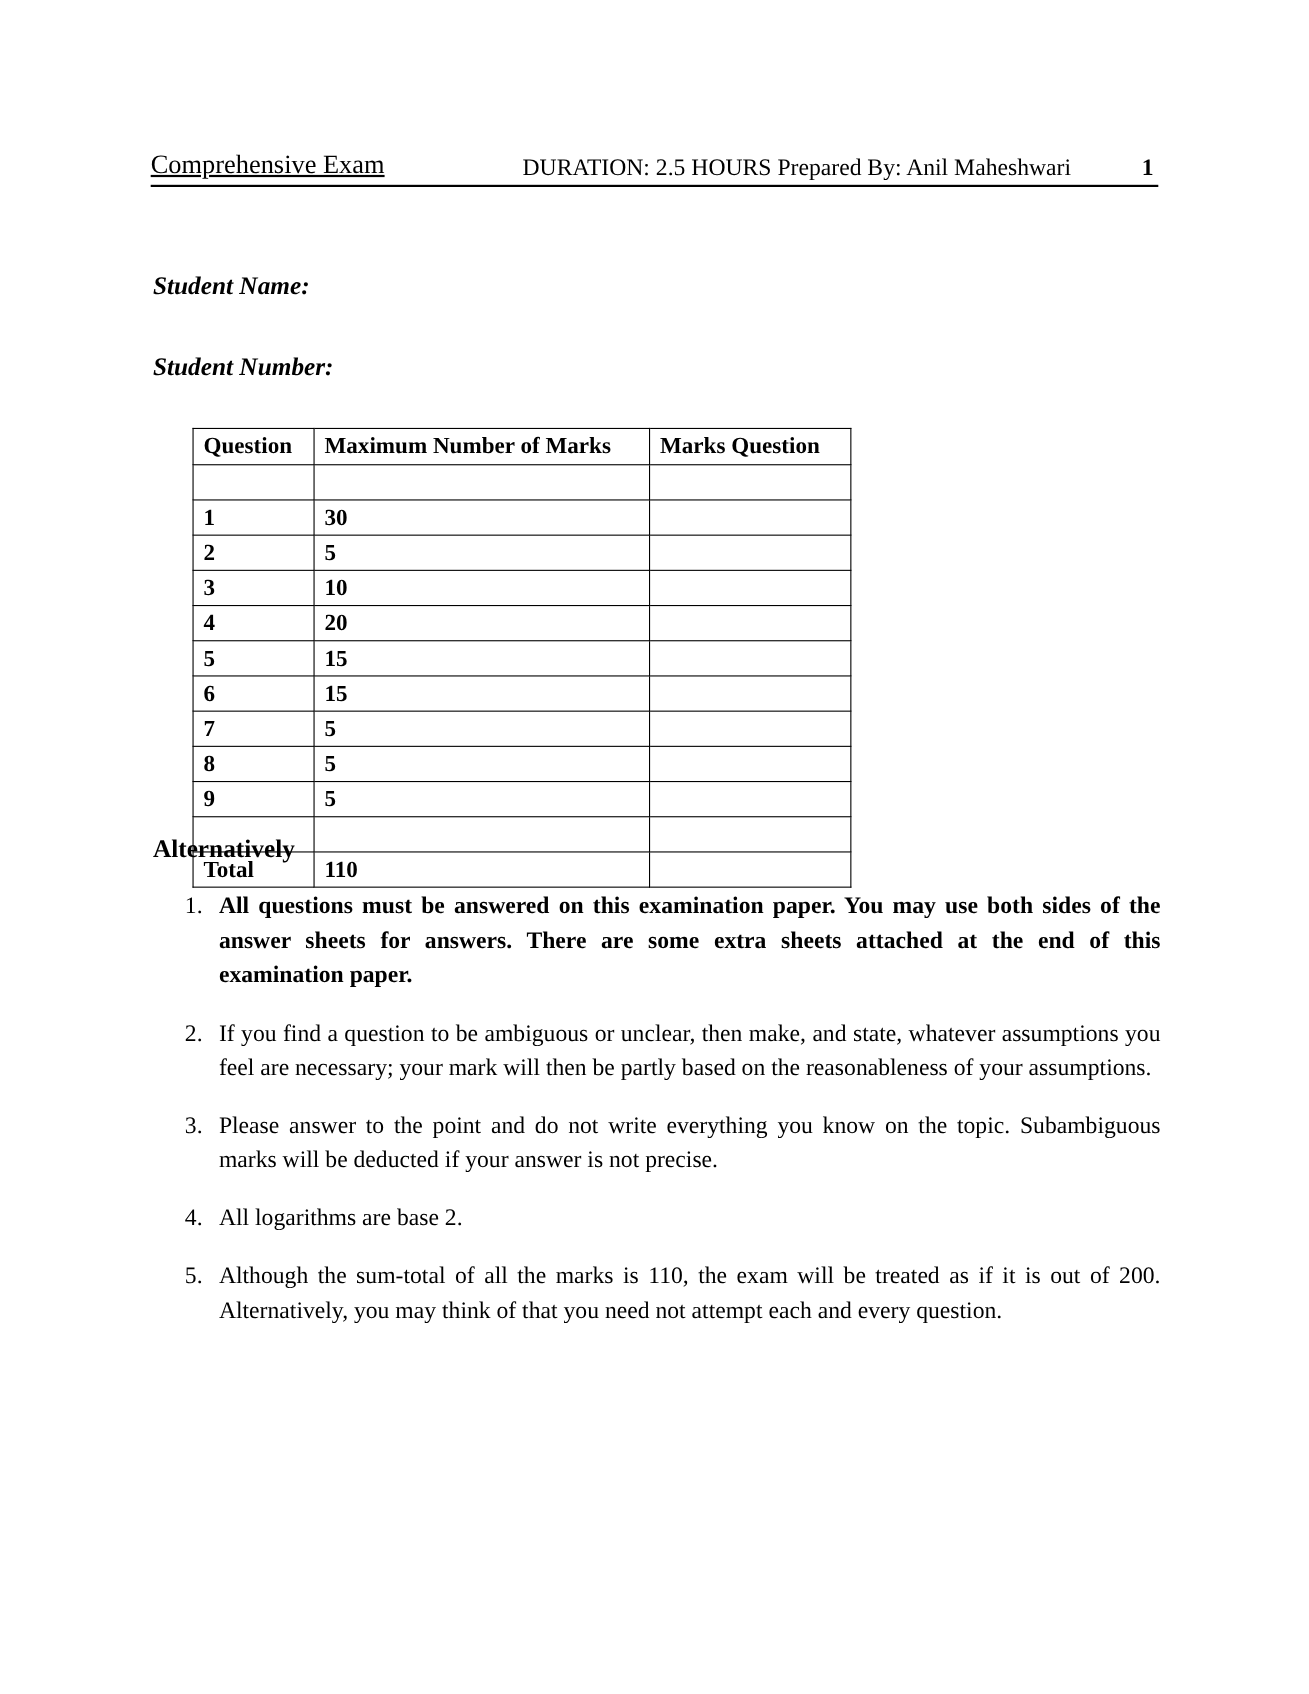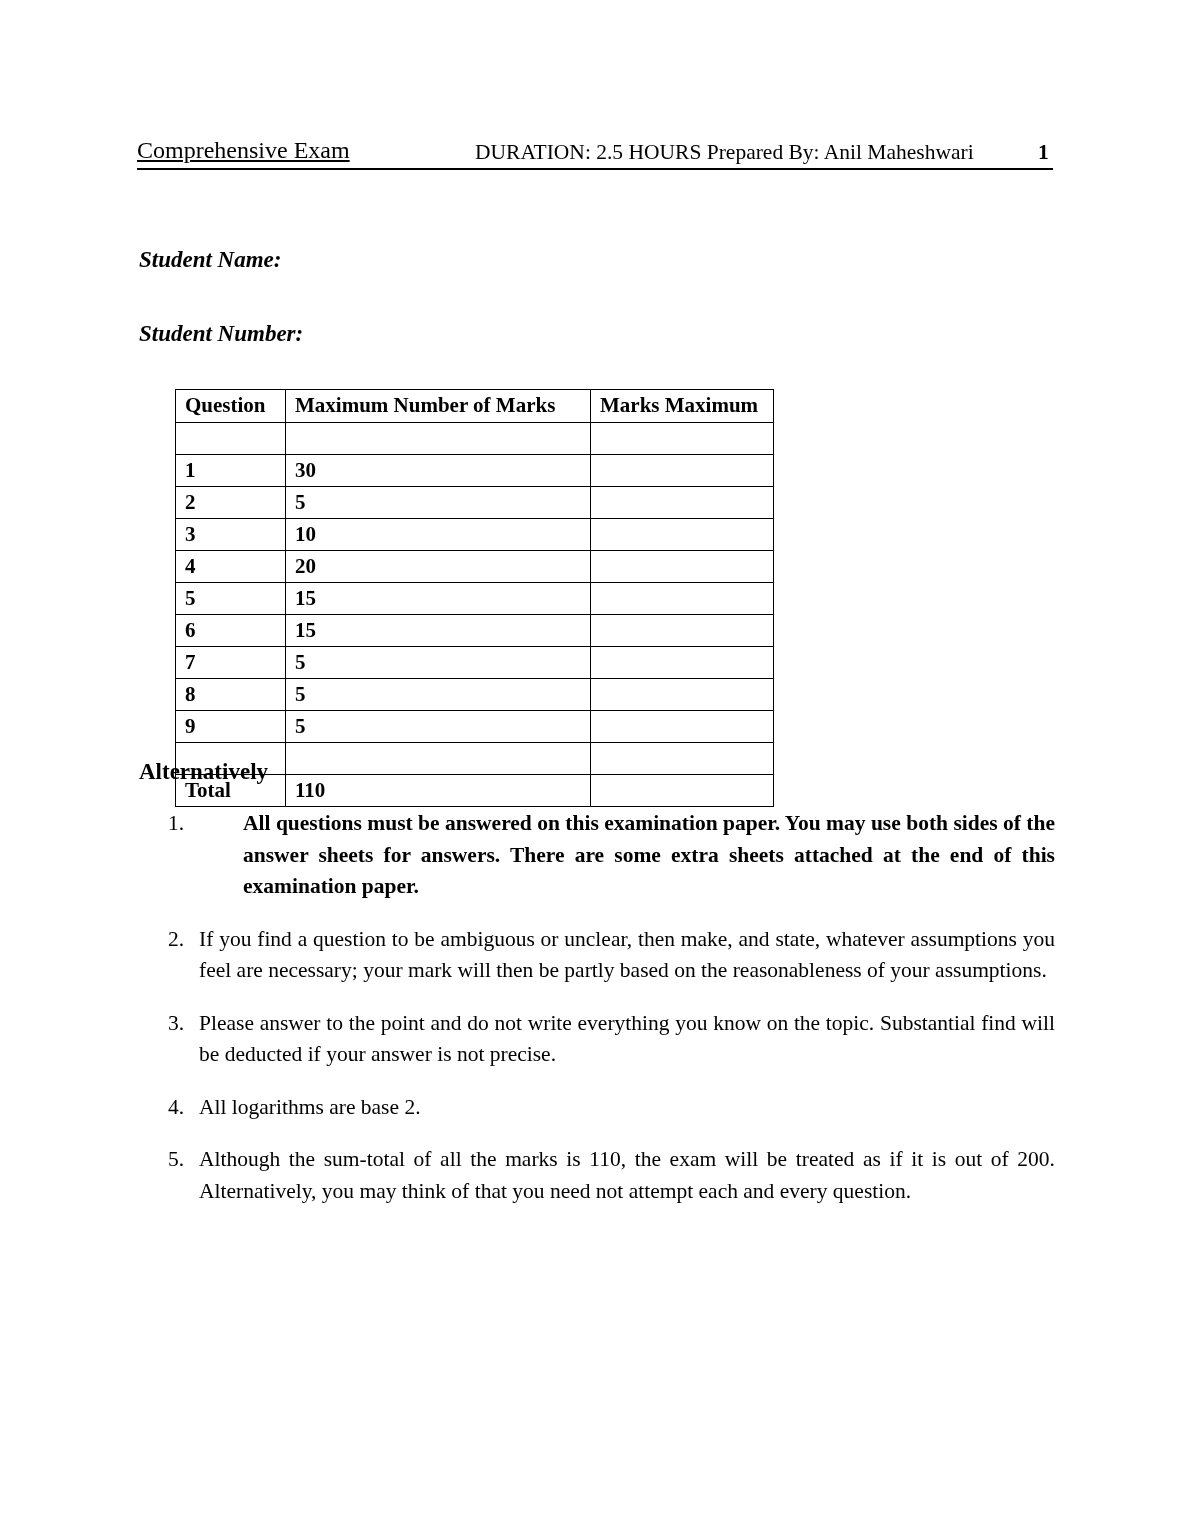--- a/index.html
+++ b/index.html
@@ -153,21 +153,20 @@
   .instr-text {
     flex: 1 1 auto;
     font-size: 21.5px;
     line-height: 31.5px;
     text-align: justify;
     text-justify: inter-word;
     hyphens: manual;
   }
   .instr-item.bold .instr-text {
     font-weight: bold;
-    margin-left: 44px;
   }
 </style>
 </head>
 <body>
 
 <div id="page-header">
   <span class="hdr-left">Comprehensive Exam</span>
   <span class="hdr-center">DURATION: 2.5 HOURS Prepared By: Anil Maheshwari</span>
   <span class="hdr-pageno">1</span>
 </div>
@@ -180,21 +179,21 @@
   <table class="marks">
     <colgroup>
       <col class="c-q">
         <col class="c-m">
         <col class="c-r">
     </colgroup>
     <thead>
       <tr>
         <th>Question</th>
         <th>Maximum Number of Marks</th>
-        <th>Marks Maximum</th>
+        <th>Marks Question</th>
       </tr>
     </thead>
     <tbody>
       <tr class="table-gap">
         <td></td>
           <td></td>
           <td></td>
       </tr>
     </tbody>
     <tbody class="body-rows">
@@ -267,21 +266,21 @@
   <div class="instr-item bold">
     <span class="instr-marker">1.</span>
     <span class="instr-text">All questions must be answered on this examination paper. You may use both sides of the answer sheets for answers. There are some extra sheets attached at the end of this examination paper.</span>
   </div>
   <div class="instr-item">
     <span class="instr-marker">2.</span>
     <span class="instr-text">If you find a question to be ambiguous or unclear, then make, and state, whatever assumptions you feel are necessary; your mark will then be partly based on the rea­sonableness of your assumptions.</span>
   </div>
   <div class="instr-item">
     <span class="instr-marker">3.</span>
-    <span class="instr-text">Please answer to the point and do not write everything you know on the topic. Sub­stantial find will be deducted if your answer is not precise.</span>
+    <span class="instr-text">Please answer to the point and do not write everything you know on the topic. Sub­ambiguous marks will be deducted if your answer is not precise.</span>
   </div>
   <div class="instr-item">
     <span class="instr-marker">4.</span>
     <span class="instr-text">All logarithms are base 2.</span>
   </div>
   <div class="instr-item">
     <span class="instr-marker">5.</span>
     <span class="instr-text">Although the sum-total of all the marks is 110, the exam will be treated as if it is out of 200. Alternatively, you may think of that you need not attempt each and every question.</span>
   </div>
 </div>

